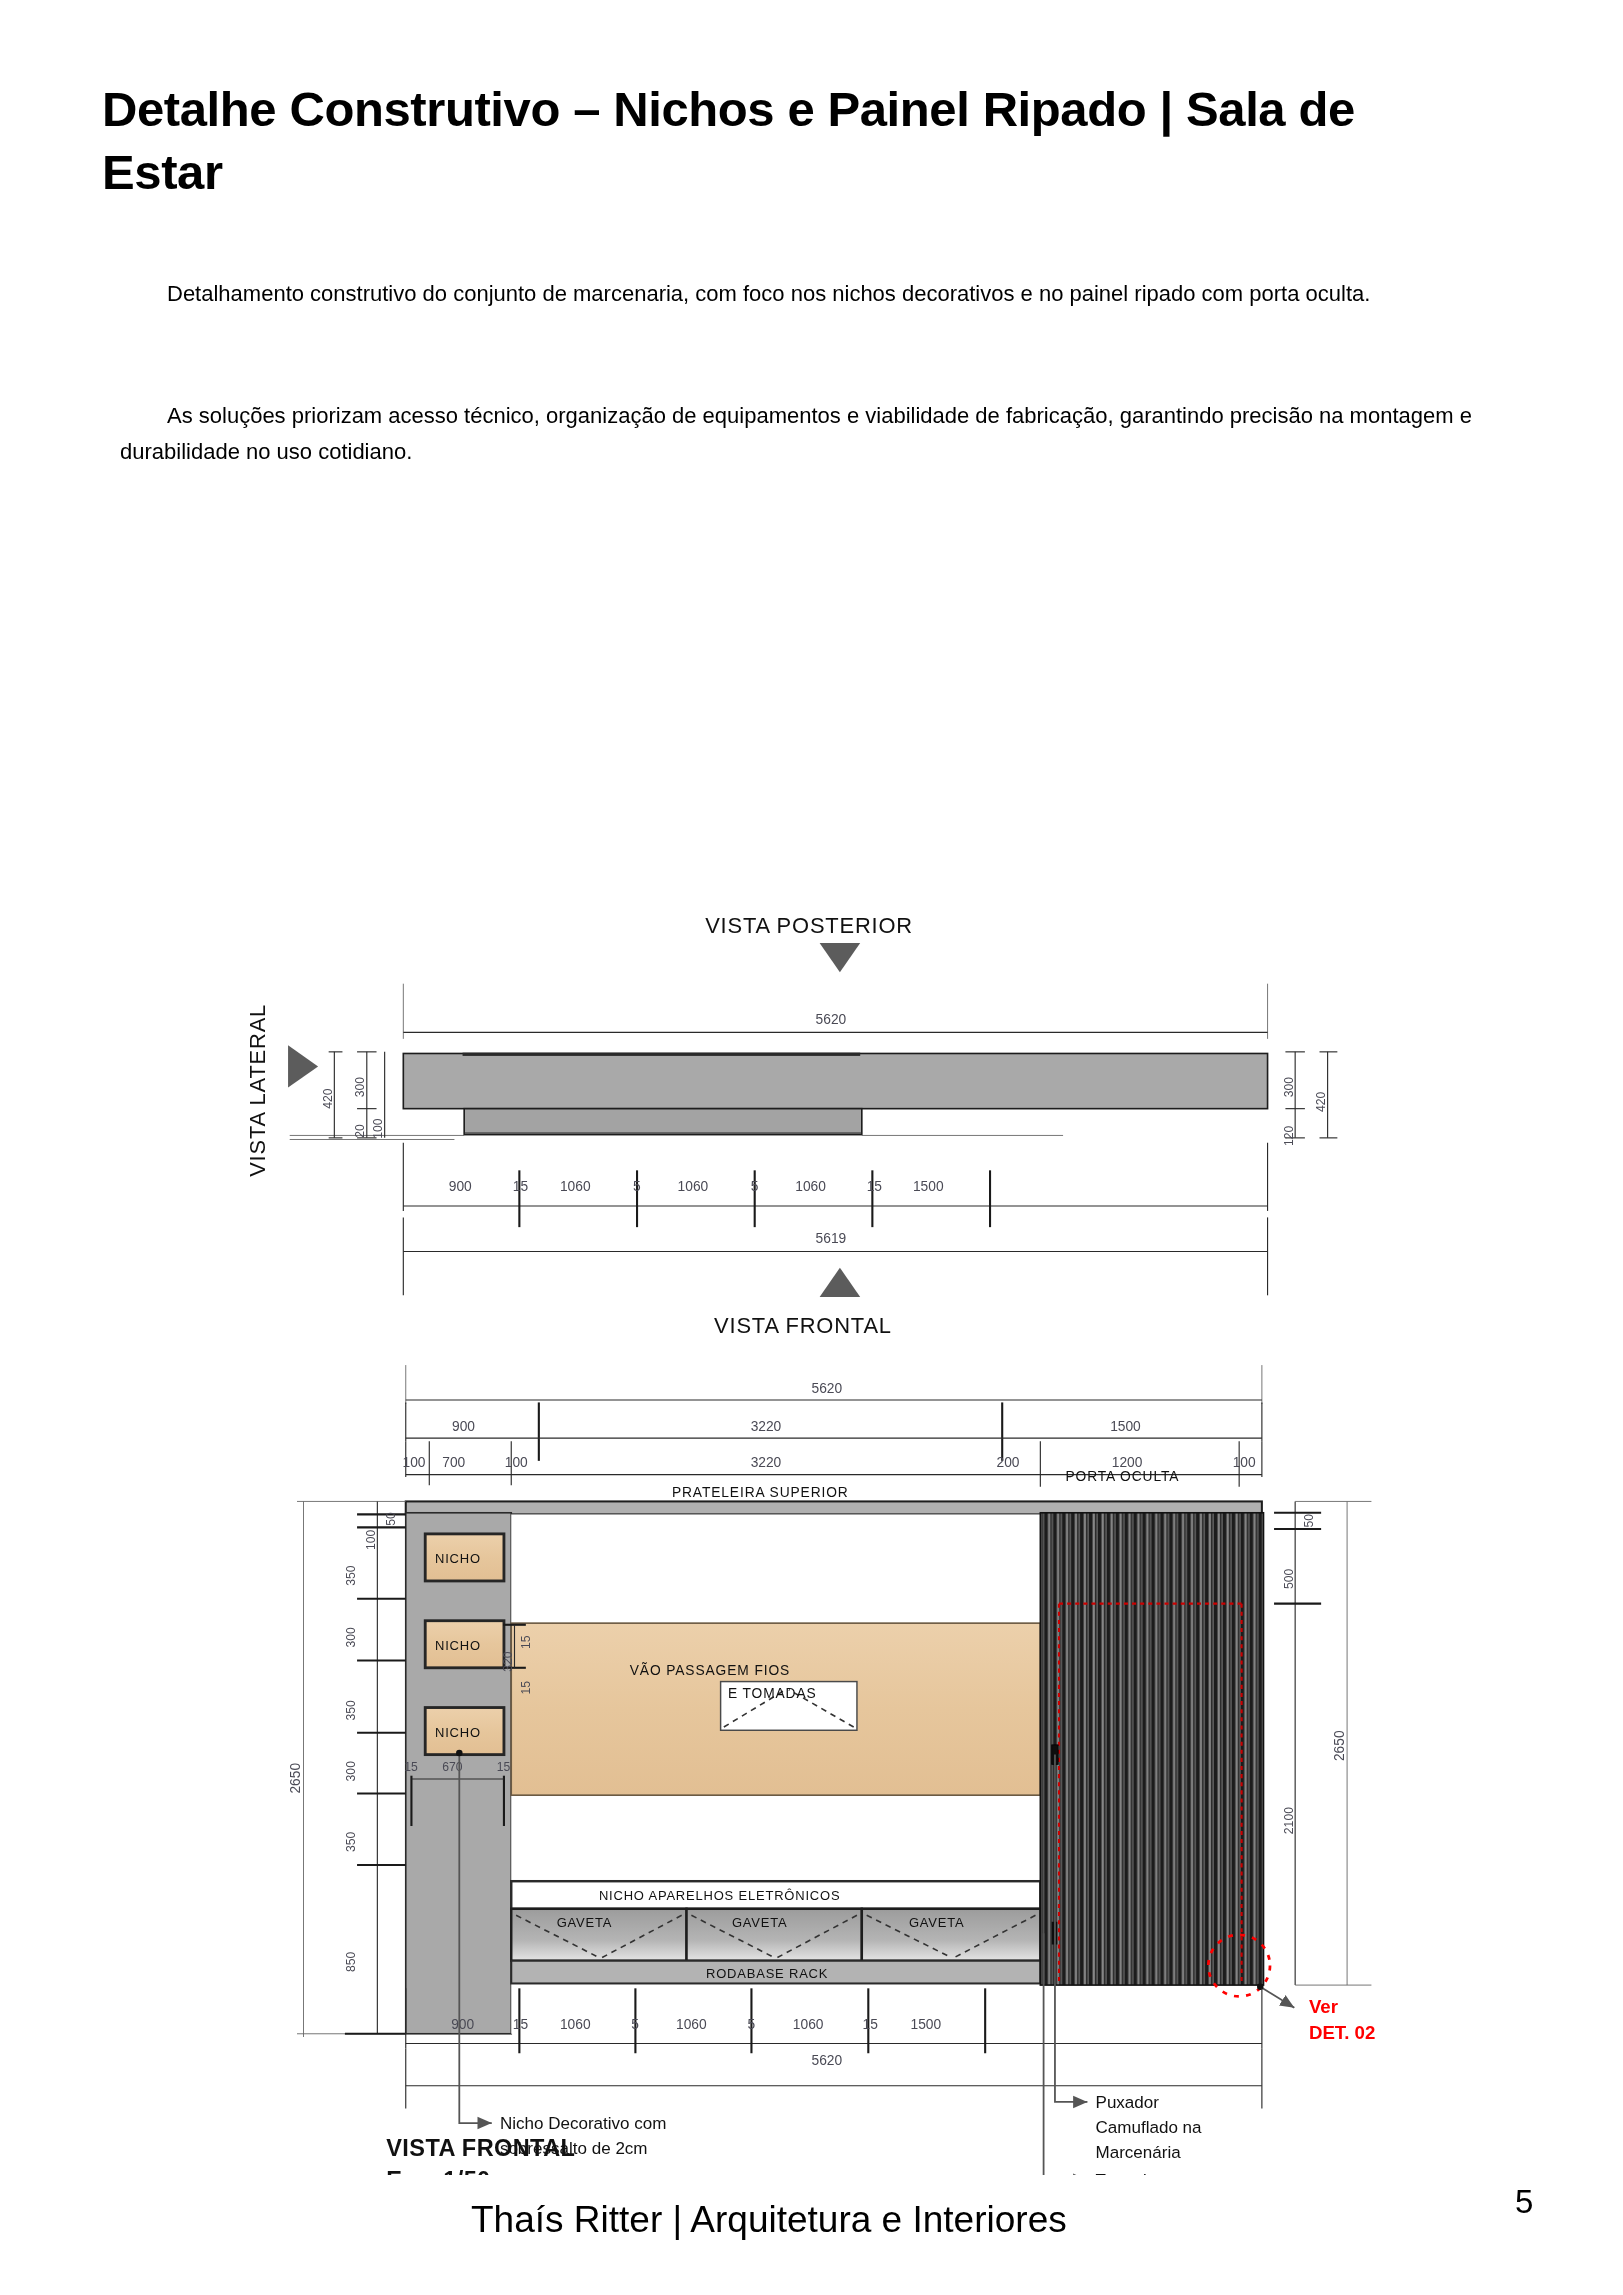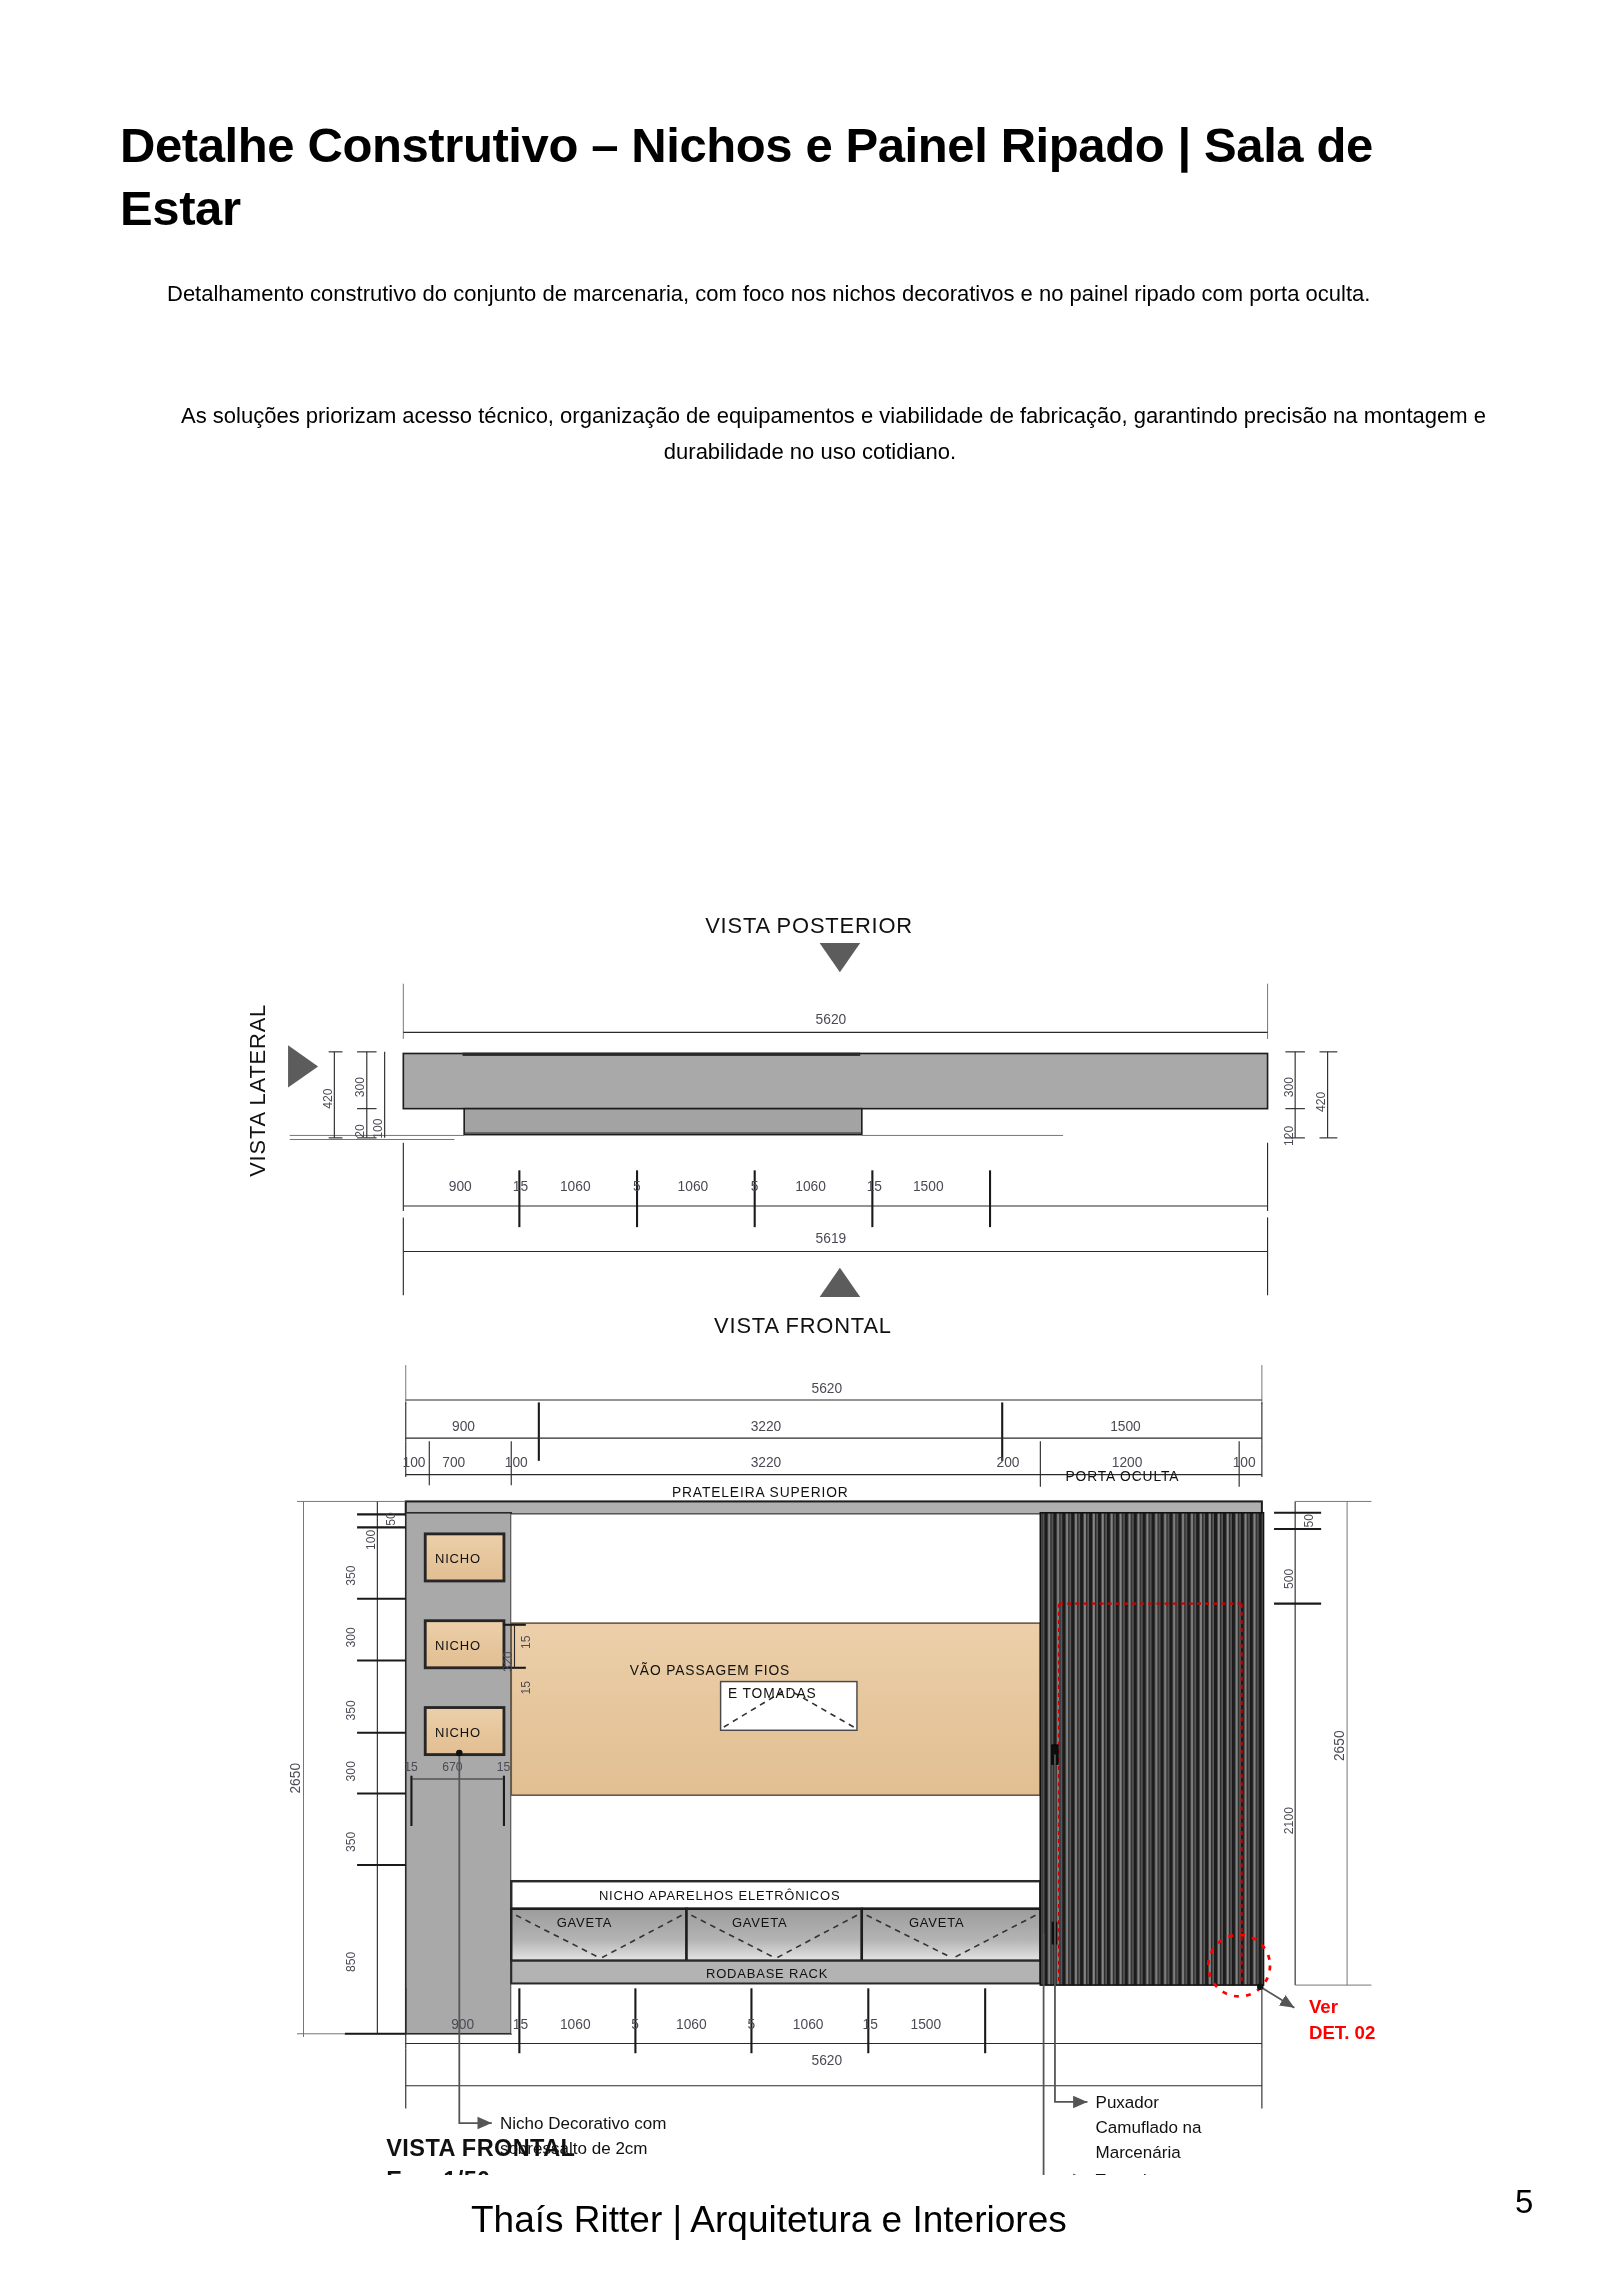--- a/index.html
+++ b/index.html
@@ -5,33 +5,32 @@
   html, body { margin:0; padding:0; background:#ffffff; }
   body {
     width:1623px; height:2295px; position:relative;
     font-family:"Liberation Sans", sans-serif;
     color:#000;
     overflow:hidden;
   }
 
   
   .page-title{
-    position:absolute; left:120px; top:78px; width:1299px;
+    position:absolute; left:102px; top:78px; width:1299px;
     font-size:49px; font-weight:bold; line-height:1.28;
     letter-spacing:-0.4px;
-    margin-top:36px;
   }
   .para{
     position:absolute; left:120px; width:1380px;
     font-size:22px; line-height:1.62; text-align:justify;
   }
   .para .ind{ display:inline-block; width:47px; }
   #para1{ top:276px; }
   #para2{ top:398px; }
-  #para2{ text-align:center; }
+  #para2{ text-align:left; }
 
   
   #drawing{
     position:absolute; left:0; top:909px; width:1560px; height:1266px;
   }
   #drawing svg{ display:block; }
 
   
   .footer{
     position:absolute; left:0; top:2183px; width:1623px;

